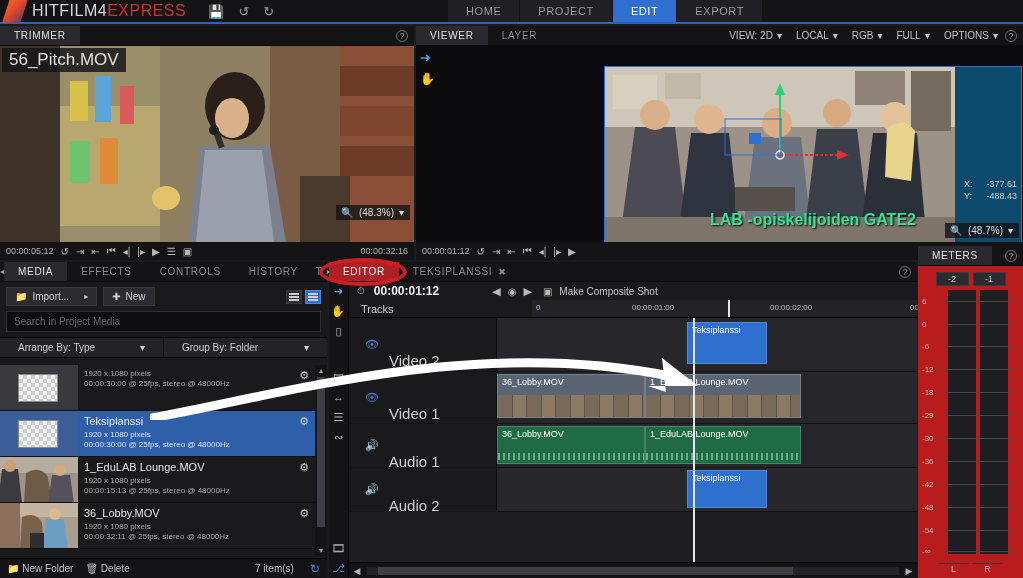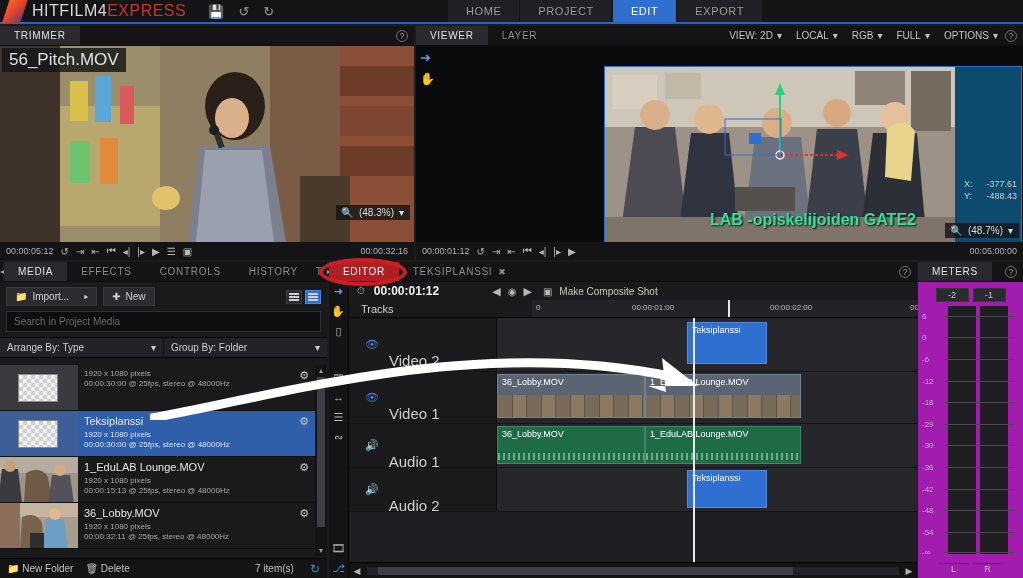--- a/index.html
+++ b/index.html
@@ -94,21 +94,21 @@
   .vt { width: 16px; height: 14px; background: #2c2c30; border: 1px solid #3a3a3e; cursor: pointer;
         display:flex; flex-direction:column; justify-content:center; gap:1px; padding:2px;}
   .vt.active { background: #2f6fd0; border-color:#4a86e0; }
   .vt i { display:block; height:2px; background:#d0d0d0; }
   .search-box {
     margin: 0 6px 5px; background: #0e0e10; border: 1px solid #303034;
     padding: 4px 7px; font-size: 10px; color: #6a6a6a;
   }
   .arrange-row { display: flex; border-top: 1px solid #000; border-bottom: 1px solid #000; background:#232327; }
   .arr {
-    flex: 1; padding: 4px 7px; font-size: 10px; color: #cfcfcf;
+    flex: 1; padding: 4px 18px; font-size: 10px; color: #cfcfcf;
     display: flex; justify-content: space-between; align-items: flex-start; cursor: pointer;
   }
   .arr + .arr { border-left: 1px solid #111; }
   #media-list { position: absolute; left: 0; right: 12px; top: 103px; bottom: 22px; overflow: hidden; }
   .mitem { display: flex; height: 46px; border-bottom: 1px solid #111; align-items: stretch; position: relative; }
   .mitem.selected { background: #2f5fa8; }
   .mthumb { width: 78px; background: #3a3a3e; position: relative; overflow:hidden; flex-shrink:0; }
   .checker {
     position:absolute; left:18px; top:9px; width:40px; height:28px;
     background-image:
@@ -173,21 +173,21 @@
     background: repeating-linear-gradient(90deg, rgba(160,230,190,.55) 0 2px, transparent 2px 5px); }
   .playhead { position: absolute; top: 0; bottom: 0; width: 2px; background: #e8e8e8; z-index: 9; }
   .tl-hscroll {
     position: absolute; left: 20px; right: 0; bottom: 0; height: 16px; background: #141416;
     display: flex; align-items: center; border-top: 1px solid #000;
   }
   .tl-hscroll .arrowbtn { width: 16px; text-align: center; color: #b0b0b0; font-size: 9px; cursor: pointer; }
   .tl-hscroll .track { flex: 1; height: 8px; background: #242428; position: relative; margin: 0 2px; }
   .tl-hscroll .track i { position: absolute; left: 2%; width: 78%; top: 0; bottom: 0; background: #3e3e44; display:block;}
   
-  #meters { position: absolute; right: 0; top: 262px; width: 105px; bottom: 0; background: #a21caf; }
+  #meters { position: absolute; right: 0; top: 246px; width: 105px; bottom: 0; background: #b91c1c; }
   .meter-btns { display: flex; gap: 4px; justify-content: center; padding: 6px 0 2px; }
   .meter-btns div {
     width: 33px; height: 14px; background: #2c2c30; border: 1px solid #3a3a3e;
     font-size: 9px; color: #c6c6c6; text-align: center; line-height: 13px; cursor: pointer;
   }
   #meter-graph { position: absolute; left: 0; right: 0; top: 44px; bottom: 24px; }
   .mscale { position: absolute; left: 4px; font-size: 8px; color: #b8b8b8; transform: translateY(-50%); }
   .mline { position: absolute; left: 26px; right: 8px; height: 1px; background: #4a4a4e; }
   .mbar { position: absolute; top: 0; bottom: 0; width: 28px; background: #1f1f23; }
   .lr-row {

